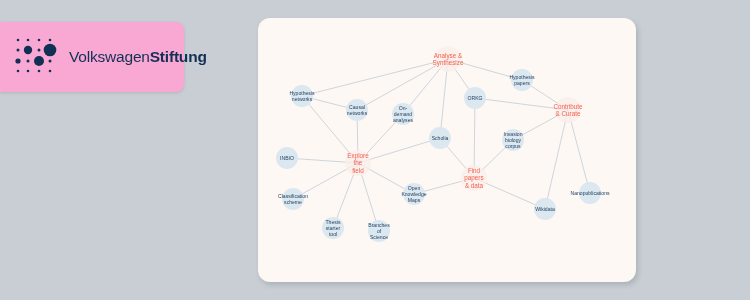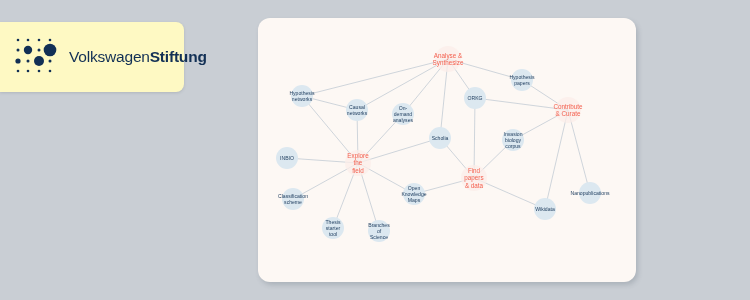--- a/index.html
+++ b/index.html
@@ -8,21 +8,21 @@
     background: #c9ced4;
     font-family: "Liberation Sans", sans-serif;
     overflow: hidden;
   }
   #stage { position: relative; width: 750px; height: 300px; }
 
   
   #logo-card {
     position: absolute; left: 0; top: 22px;
     width: 184px; height: 70px;
-    background: #fef9c3;
+    background: #f9a8d4;
     border-top-right-radius: 8px;
     border-bottom-right-radius: 8px;
     display: flex; align-items: center;
     box-shadow: 0 1px 3px rgba(60,70,85,.18);
   }
   #logo-dots { width: 44px; height: 42px; margin-left: 14px; flex: none; }
   #logo-text {
     margin-left: 11px;
     font-size: 15.5px;
     color: #123055;

